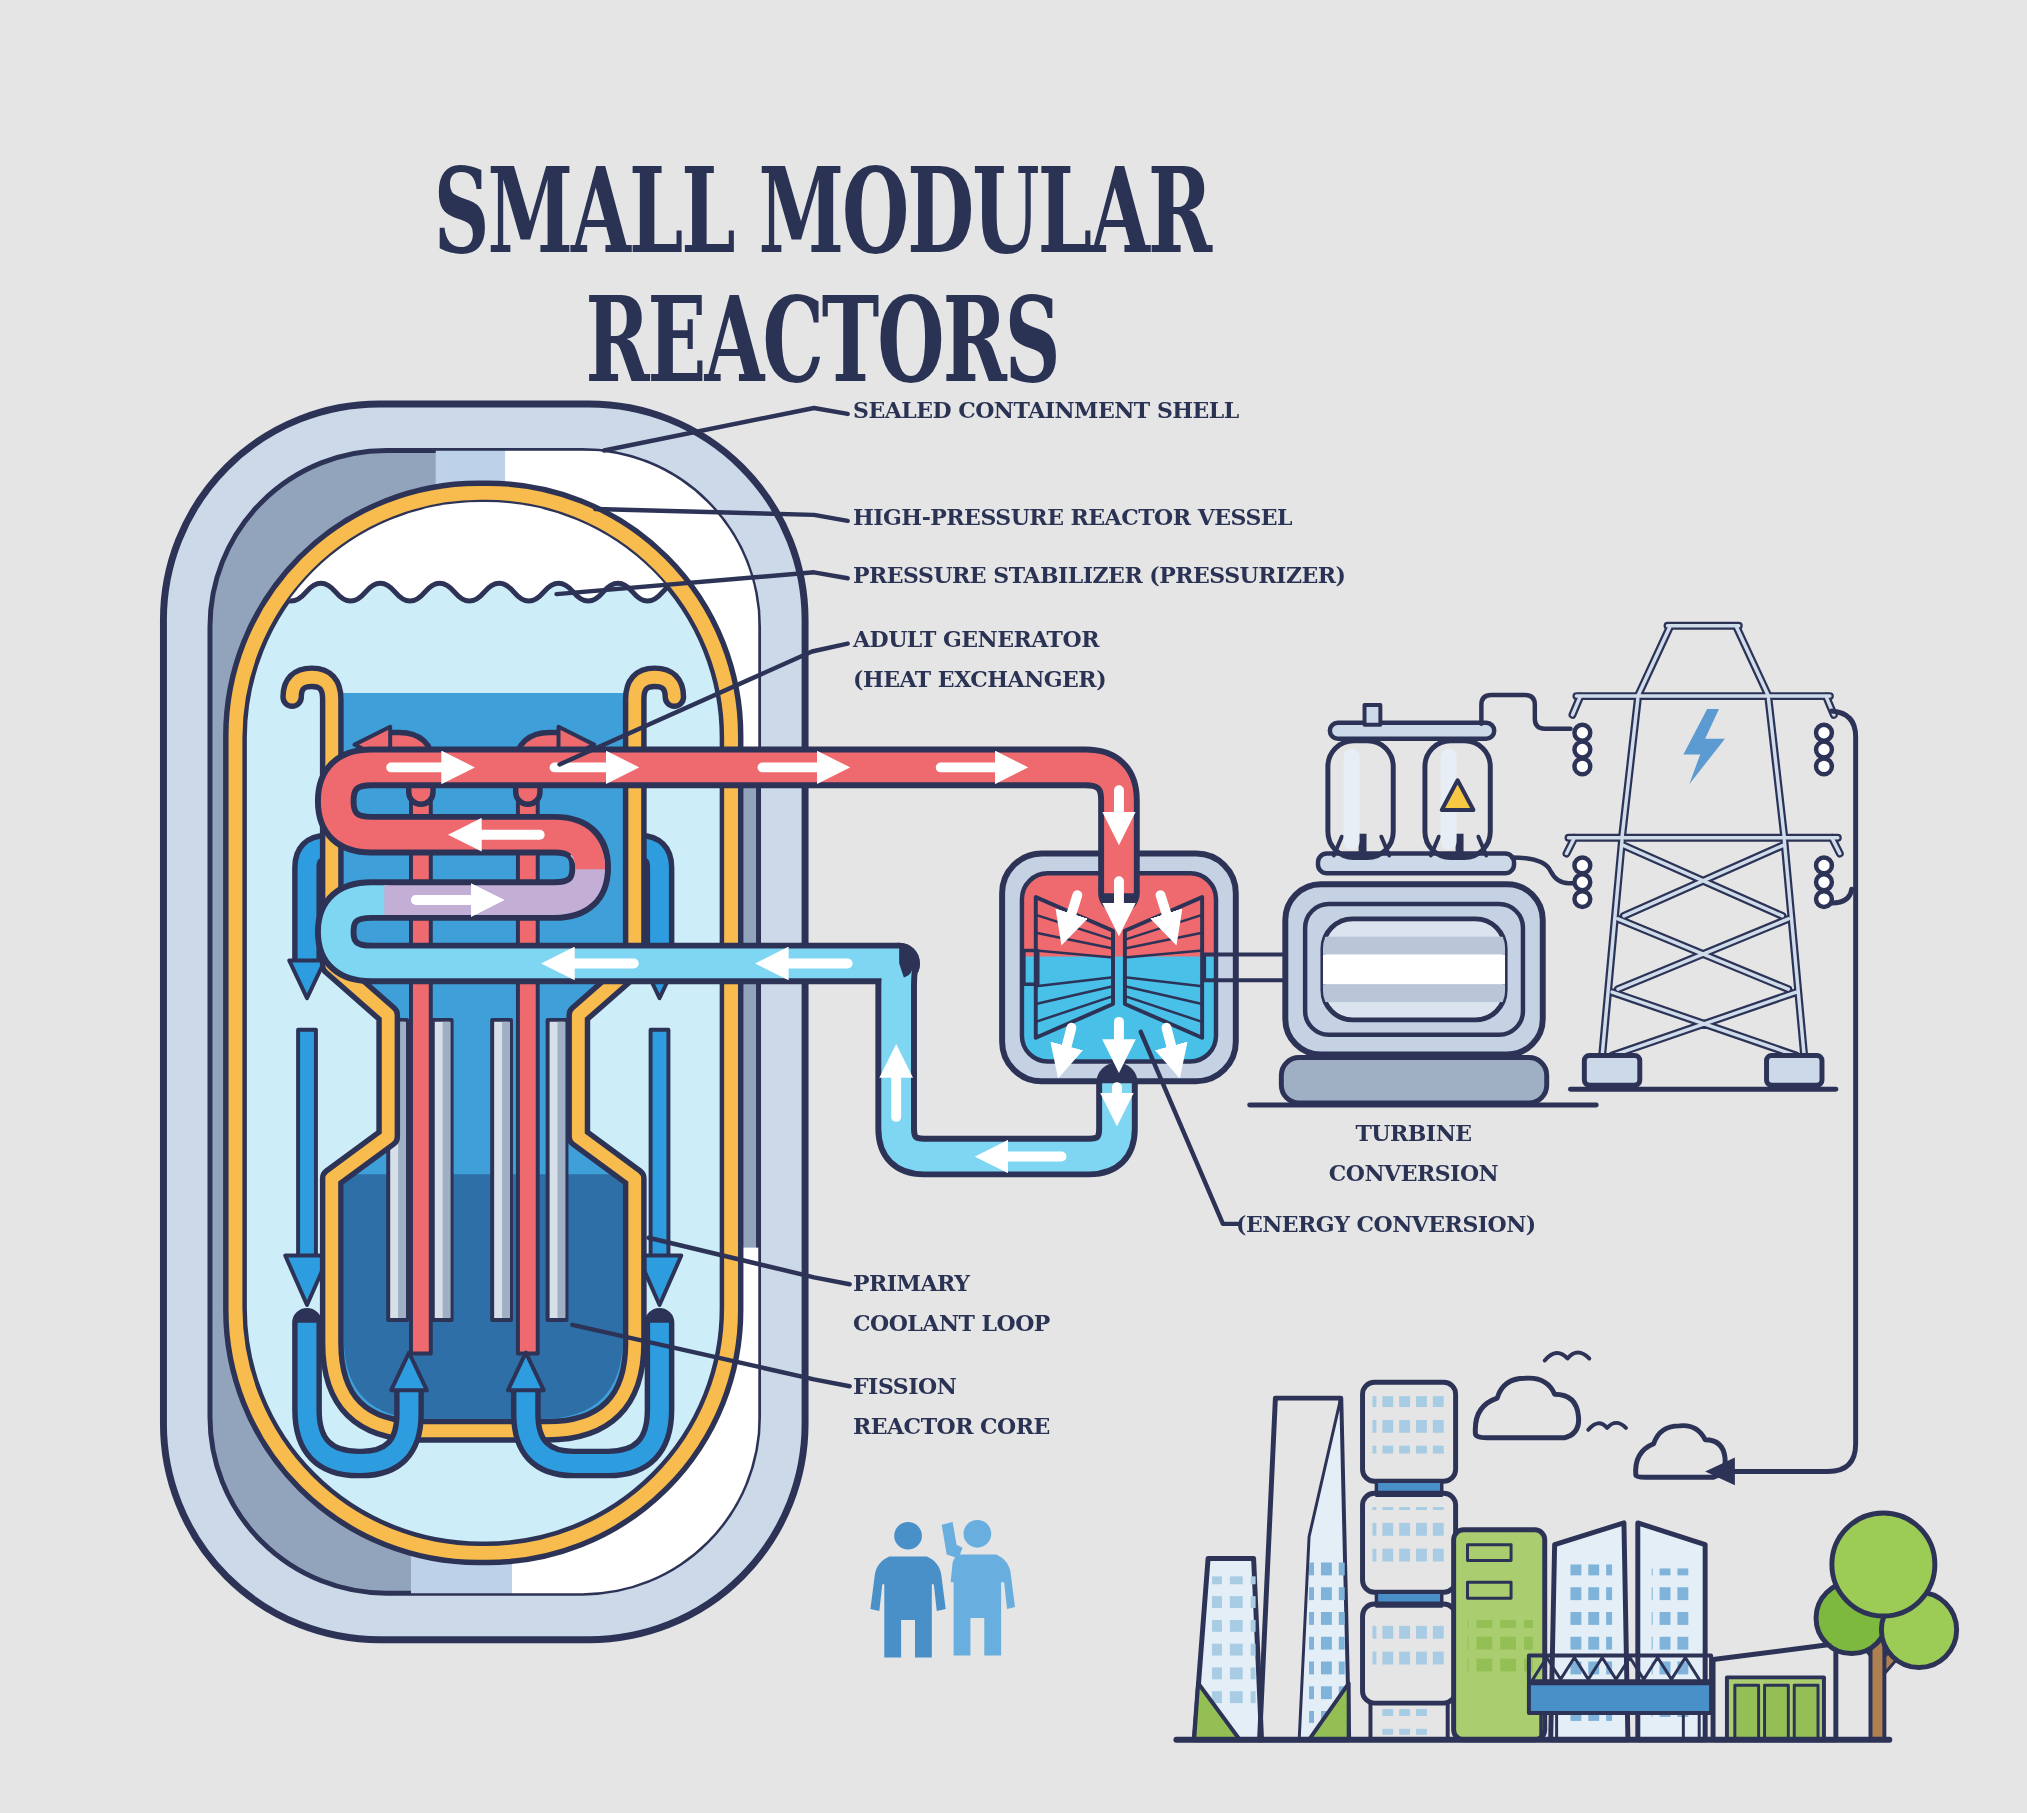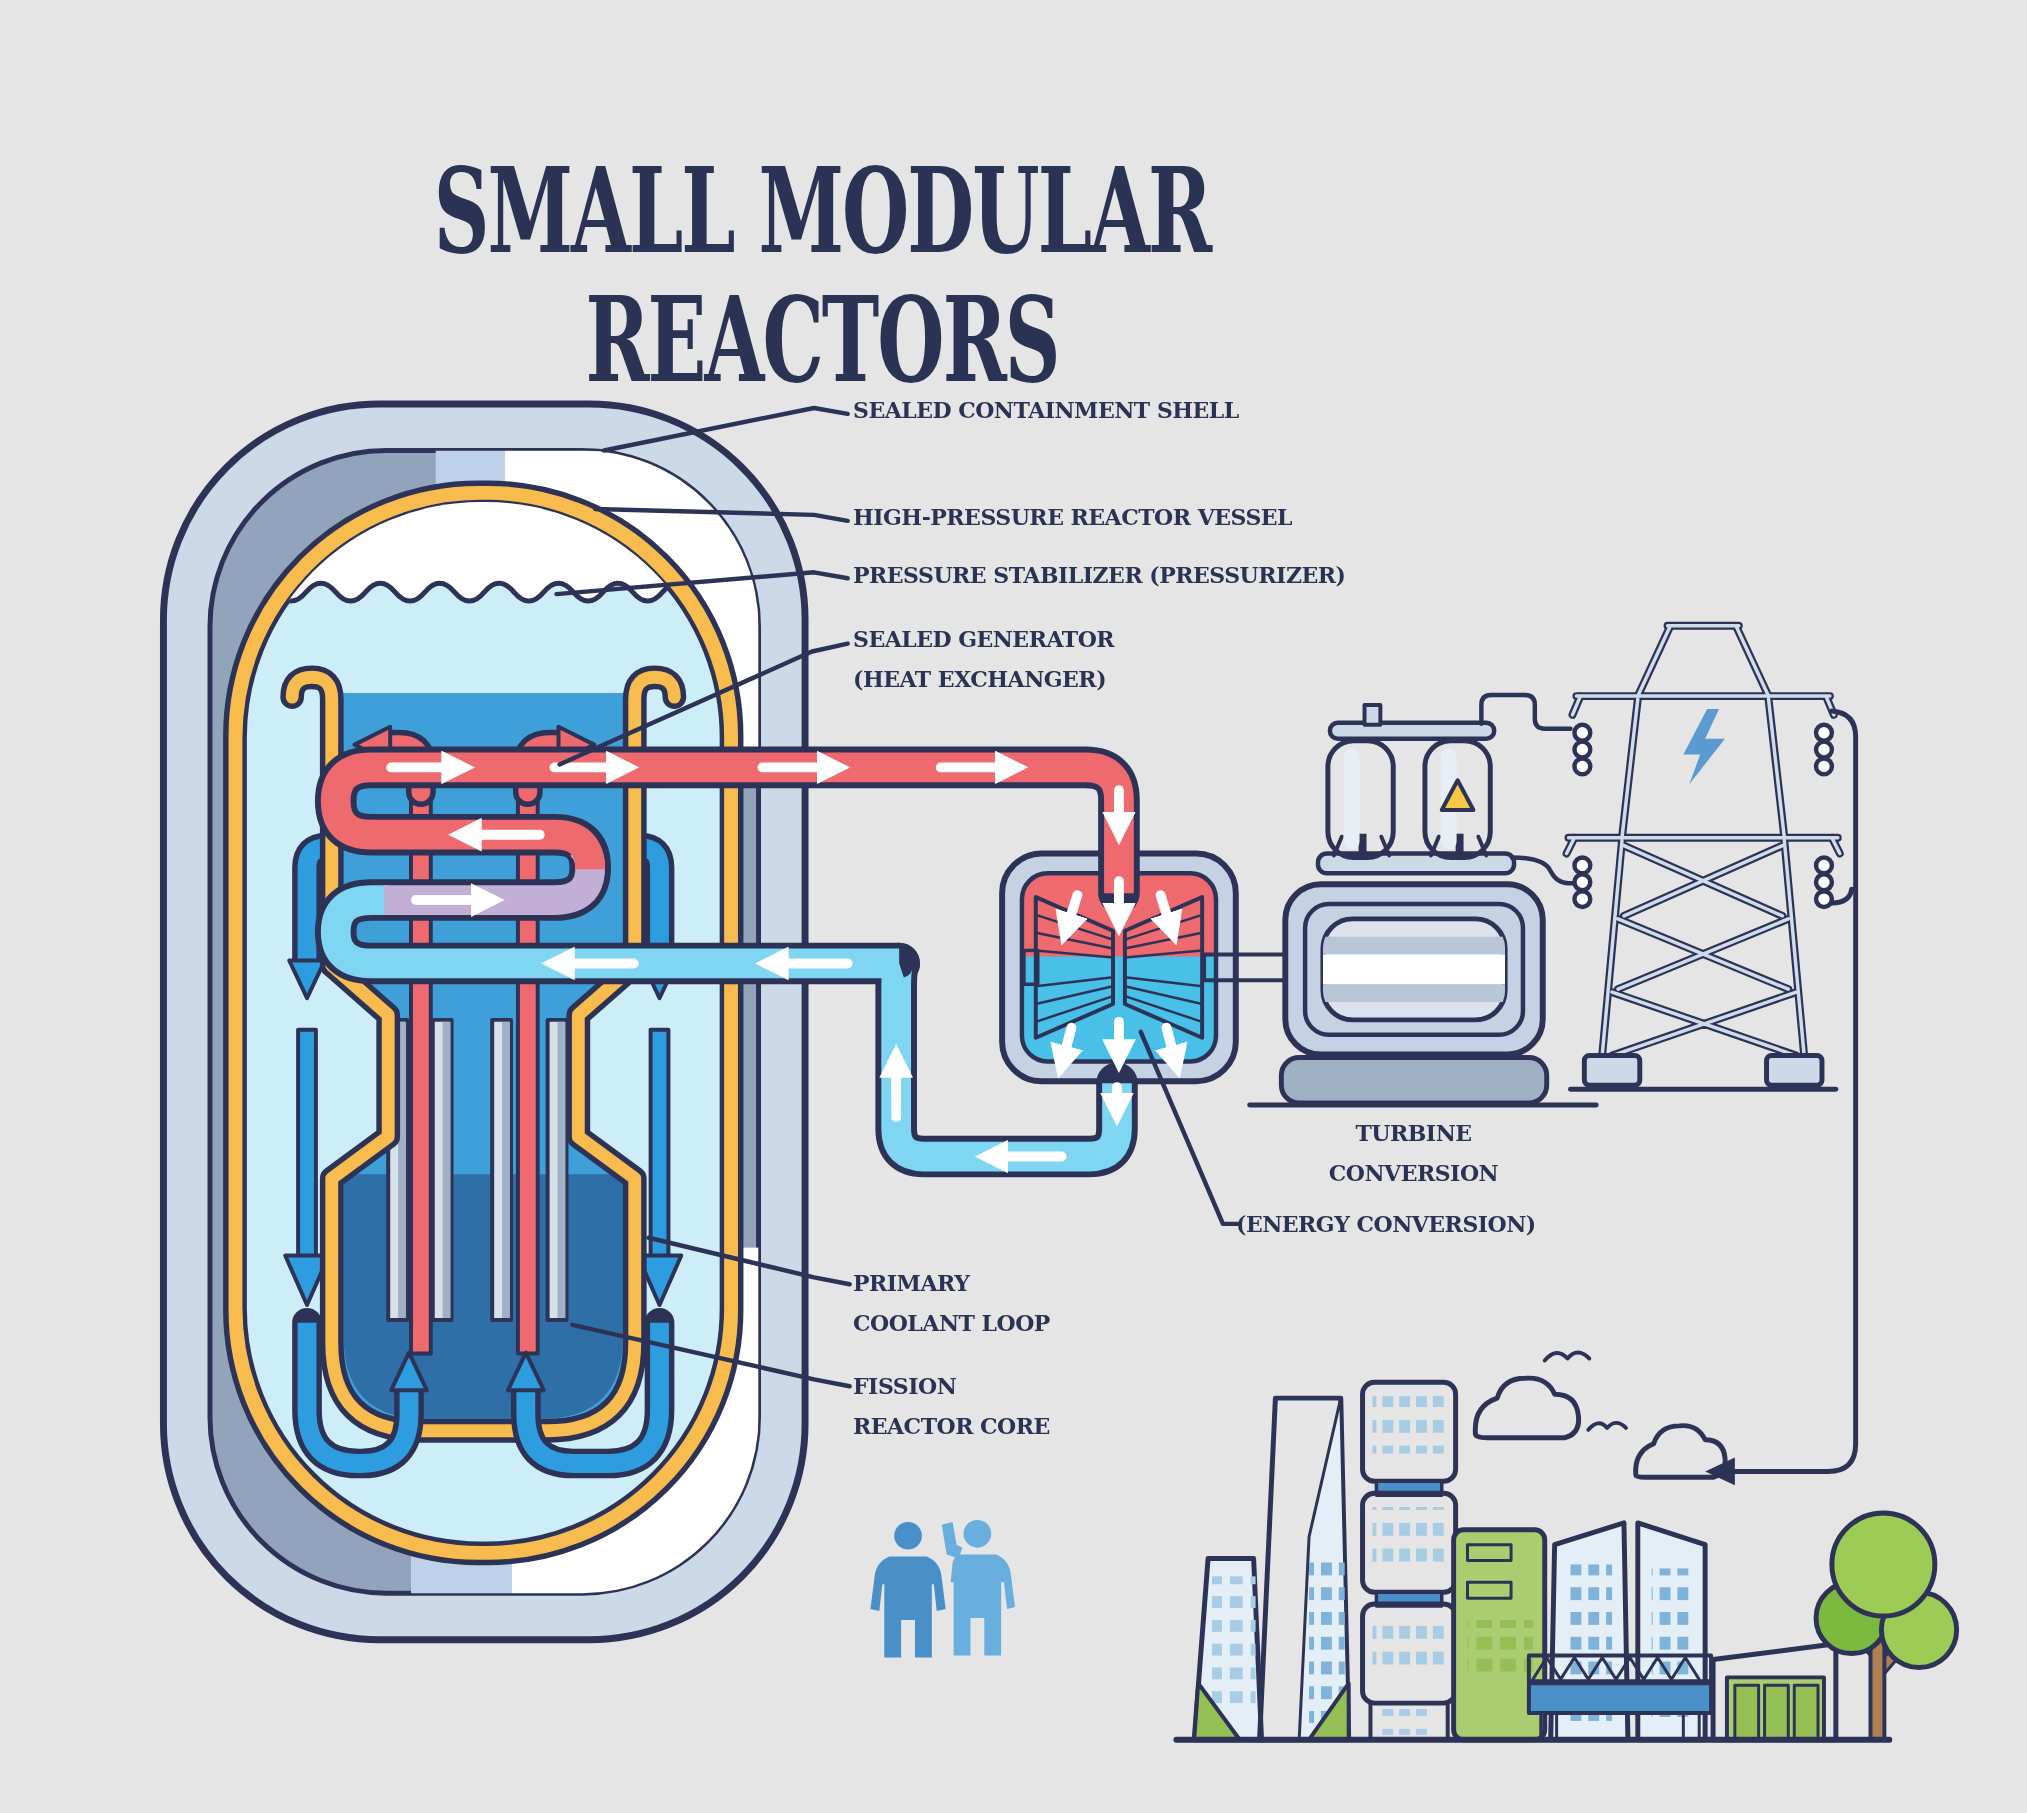--- a/index.html
+++ b/index.html
@@ -314,21 +314,21 @@
 <div class="lbl" style="left:853px;top:390px;">
   <span>SEALED CONTAINMENT SHELL</span>
 </div>
 <div class="lbl" style="left:853px;top:555px;">
   <span>PRESSURE STABILIZER (PRESSURIZER)</span>
 </div>
 <div class="lbl" style="left:853px;top:497px;">
   <span>HIGH-PRESSURE REACTOR VESSEL</span>
 </div>
 <div class="lbl" style="left:853px;top:619px;">
-  <span>SEALED GENERATOR</span>
+  <span>ADULT GENERATOR</span>
   <span>(HEAT EXCHANGER)</span>
 </div>
 <div class="lbl ctr" style="left:1277px;top:1113px;width:273px;">
   <span>TURBINE</span>
   <span>CONVERSION</span>
 </div>
 <div class="lbl" style="left:1236px;top:1204px;">
   <span>(ENERGY CONVERSION)</span>
 </div>
 <div class="lbl" style="left:853px;top:1263px;">

